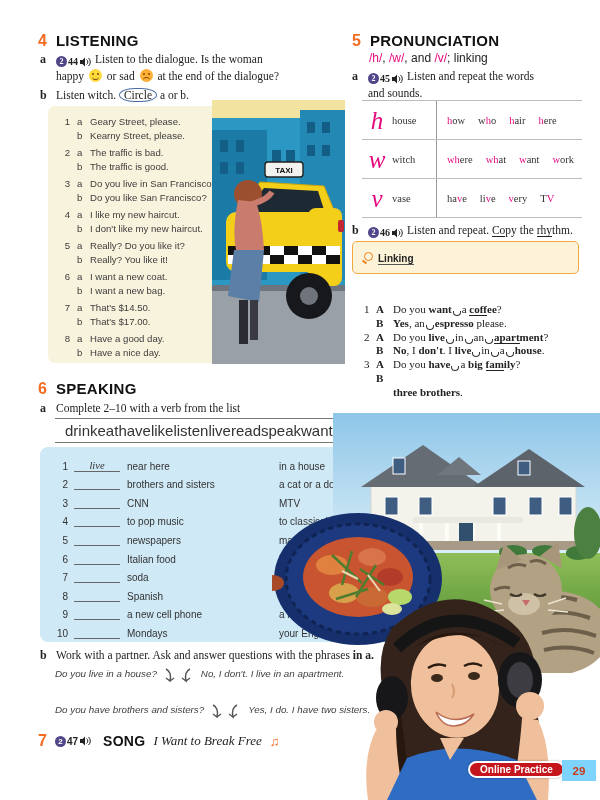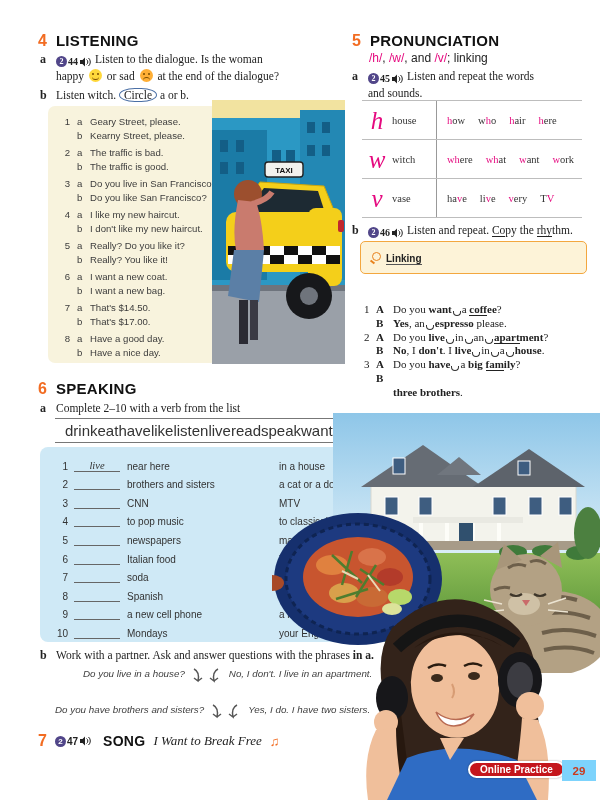--- a/index.html
+++ b/index.html
@@ -317,21 +317,21 @@
   <span class="item-label">b</span><span class="badge">
       <span class="cd">2</span>
       <span class="trk">46</span>
       <svg class="spk" width="11" height="10" viewBox="0 0 11 10">
         <polygon points="0,3 2.5,3 5,0.5 5,9.5 2.5,7 0,7" fill="#222"></polygon>
         <path d="M6.5,2.5 a3,3 0 0 1 0,5 M8.5,1 a5.3,5.3 0 0 1 0,8" stroke="#222" stroke-width="1" fill="none"></path>
       </svg>
     </span><span id="pron-b-text"><span class="">Listen and repeat. </span><span class="un">Co</span><span class="">py the </span><span class="un">rhy</span><span class="">thm.</span></span>
 </div>
 
-<div class="abs linkbox" style="left:360px;top:241px;width:227px;box-sizing:border-box">
+<div class="abs linkbox" style="left:352px;top:241px;width:227px;box-sizing:border-box">
   <div><span class="lens"></span><span class="linktitle">Linking</span></div>
 </div>
 
 <div class="abs" id="dialogue" style="left:364px;top:303px;width:230px">
     <div class="d-line">
       <span class="d-n">1</span>
       <span class="d-s">A</span>
       <span><span class="">Do you </span><span class="bd">want</span><span class="tie"></span><span class="">a </span><span class="bd un">coff</span><span class="bd">ee</span><span class="">?</span></span>
     </div>
     <div class="d-line">
@@ -573,21 +573,21 @@
   <circle cx="34" cy="134" r="12" fill="#f0bf9b"></circle>
   <path d="M24,142 Q10,170 16,212 L52,212 Q44,168 44,140Z" fill="#f0bf9b"></path>
   <path d="M55,170 Q105,150 165,172 L185,212 L35,212 Z" fill="#2f6cc4"></path>
   <path d="M88,150 L98,172 L112,150" fill="#f0bf9b"></path>
 </svg>
 
 <div class="abs serif" style="left:40px;top:648px;width:540px">
   <span class="item-label">b</span><span>Work with a partner. Ask and answer questions with the phrases </span><b>in a.</b>
 </div>
 <div class="abs" id="bubbles" style="left:55px;top:668px;width:330px">
-    <div class="bubrow" style="margin-bottom: 16px; margin-left: 28px;">
+    <div class="bubrow" style="margin-bottom: 16px;">
       <span class="hand">Do you live in a house?</span>
       <svg width="34" height="20" viewBox="0 0 34 20">
         <path d="M4,1 q6,3 4,12 l-4,-3 m4,3 l4,-3" stroke="#555" stroke-width="1.4" fill="none"></path>
         <path d="M28,1 q-6,3 -4,12 l-4,-3 m4,3 l4,-3" stroke="#555" stroke-width="1.4" fill="none"></path>
       </svg>
       <span class="hand">No, I don't. I live in an apartment.</span>
     </div>
     <div class="bubrow" style="margin-bottom: 16px;">
       <span class="hand">Do you have brothers and sisters?</span>
       <svg width="34" height="20" viewBox="0 0 34 20">

